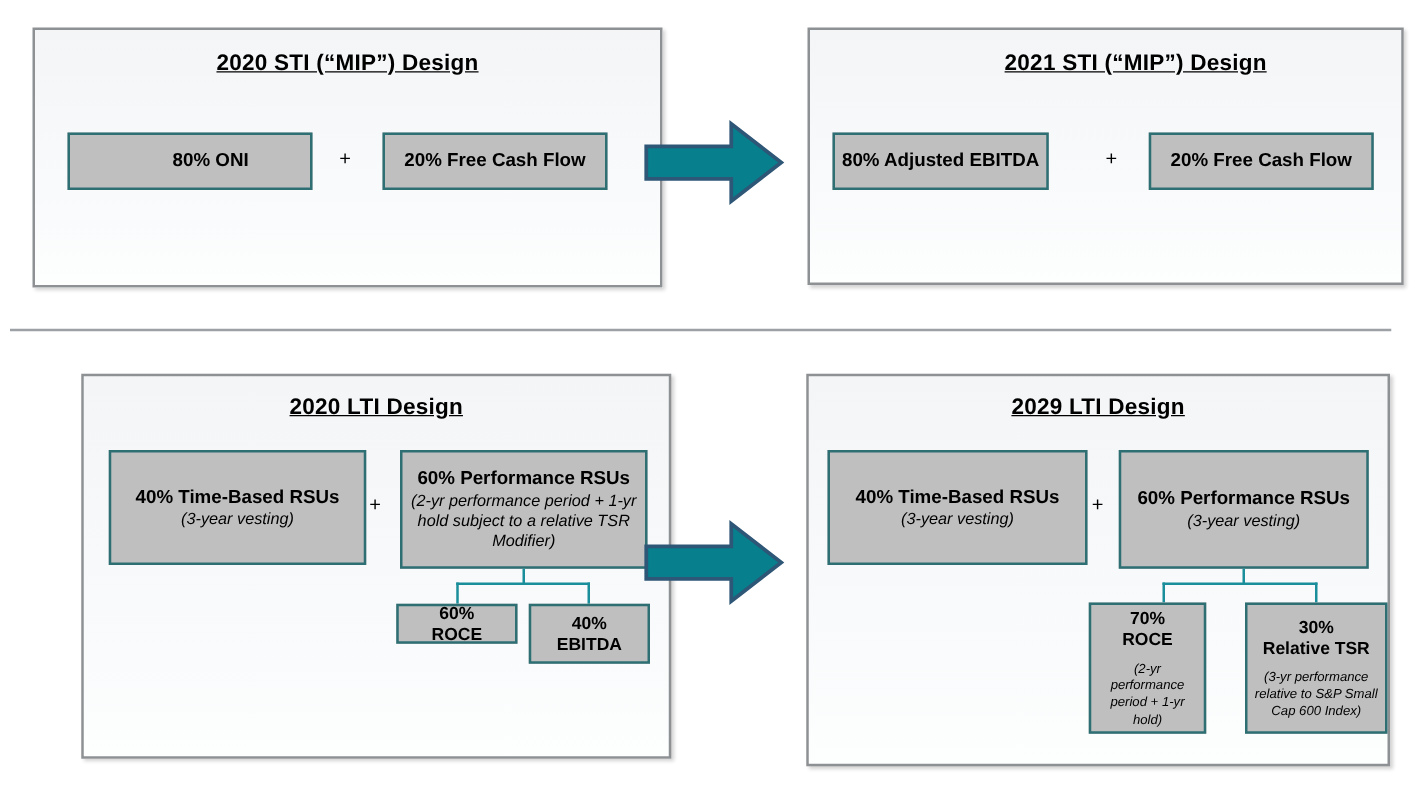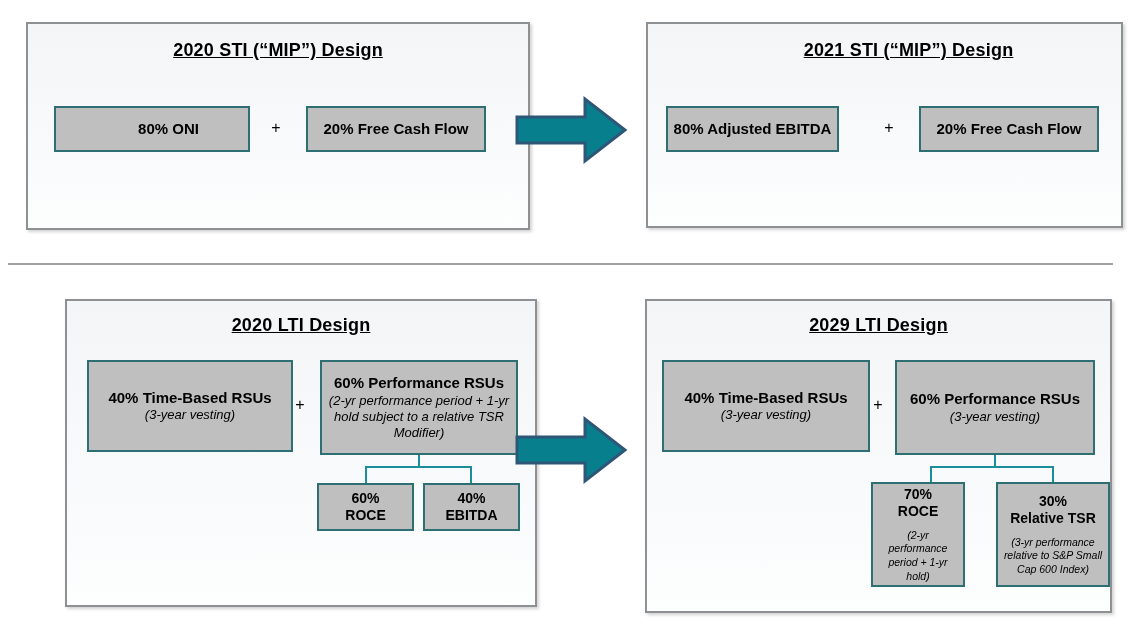--- a/index.html
+++ b/index.html
@@ -137,21 +137,21 @@
     <div class="metric-box" style="left:253px; top:59px; width:198px; height:95px;">
       <span>60% Performance RSUs</span>
       <span class="note">(2-yr performance period + 1-yr hold subject to a relative TSR Modifier)</span>
     </div>
 
     <div class="connector" style="left:351px; top:154px; width:2px; height:13px;"></div>
     <div class="connector" style="left:298px; top:165px; width:107px; height:2px;"></div>
     <div class="connector" style="left:298px; top:165px; width:2px; height:17px;"></div>
     <div class="connector" style="left:403px; top:165px; width:2px; height:17px;"></div>
 
-    <div class="metric-box sub-box" style="left:250px; top:182px; width:97px; height:48px;">
+    <div class="metric-box sub-box" style="left:250px; top:182px; width:97px; height:32px;">
       <span>60%</span>
       <span>ROCE</span>
     </div>
     <div class="metric-box sub-box" style="left:356px; top:182px; width:97px; height:48px;">
       <span>40%</span>
       <span>EBITDA</span>
     </div>
   </div>
 
   <svg class="arrow" style="left:513px; top:413px;" viewBox="0 0 116 74">

